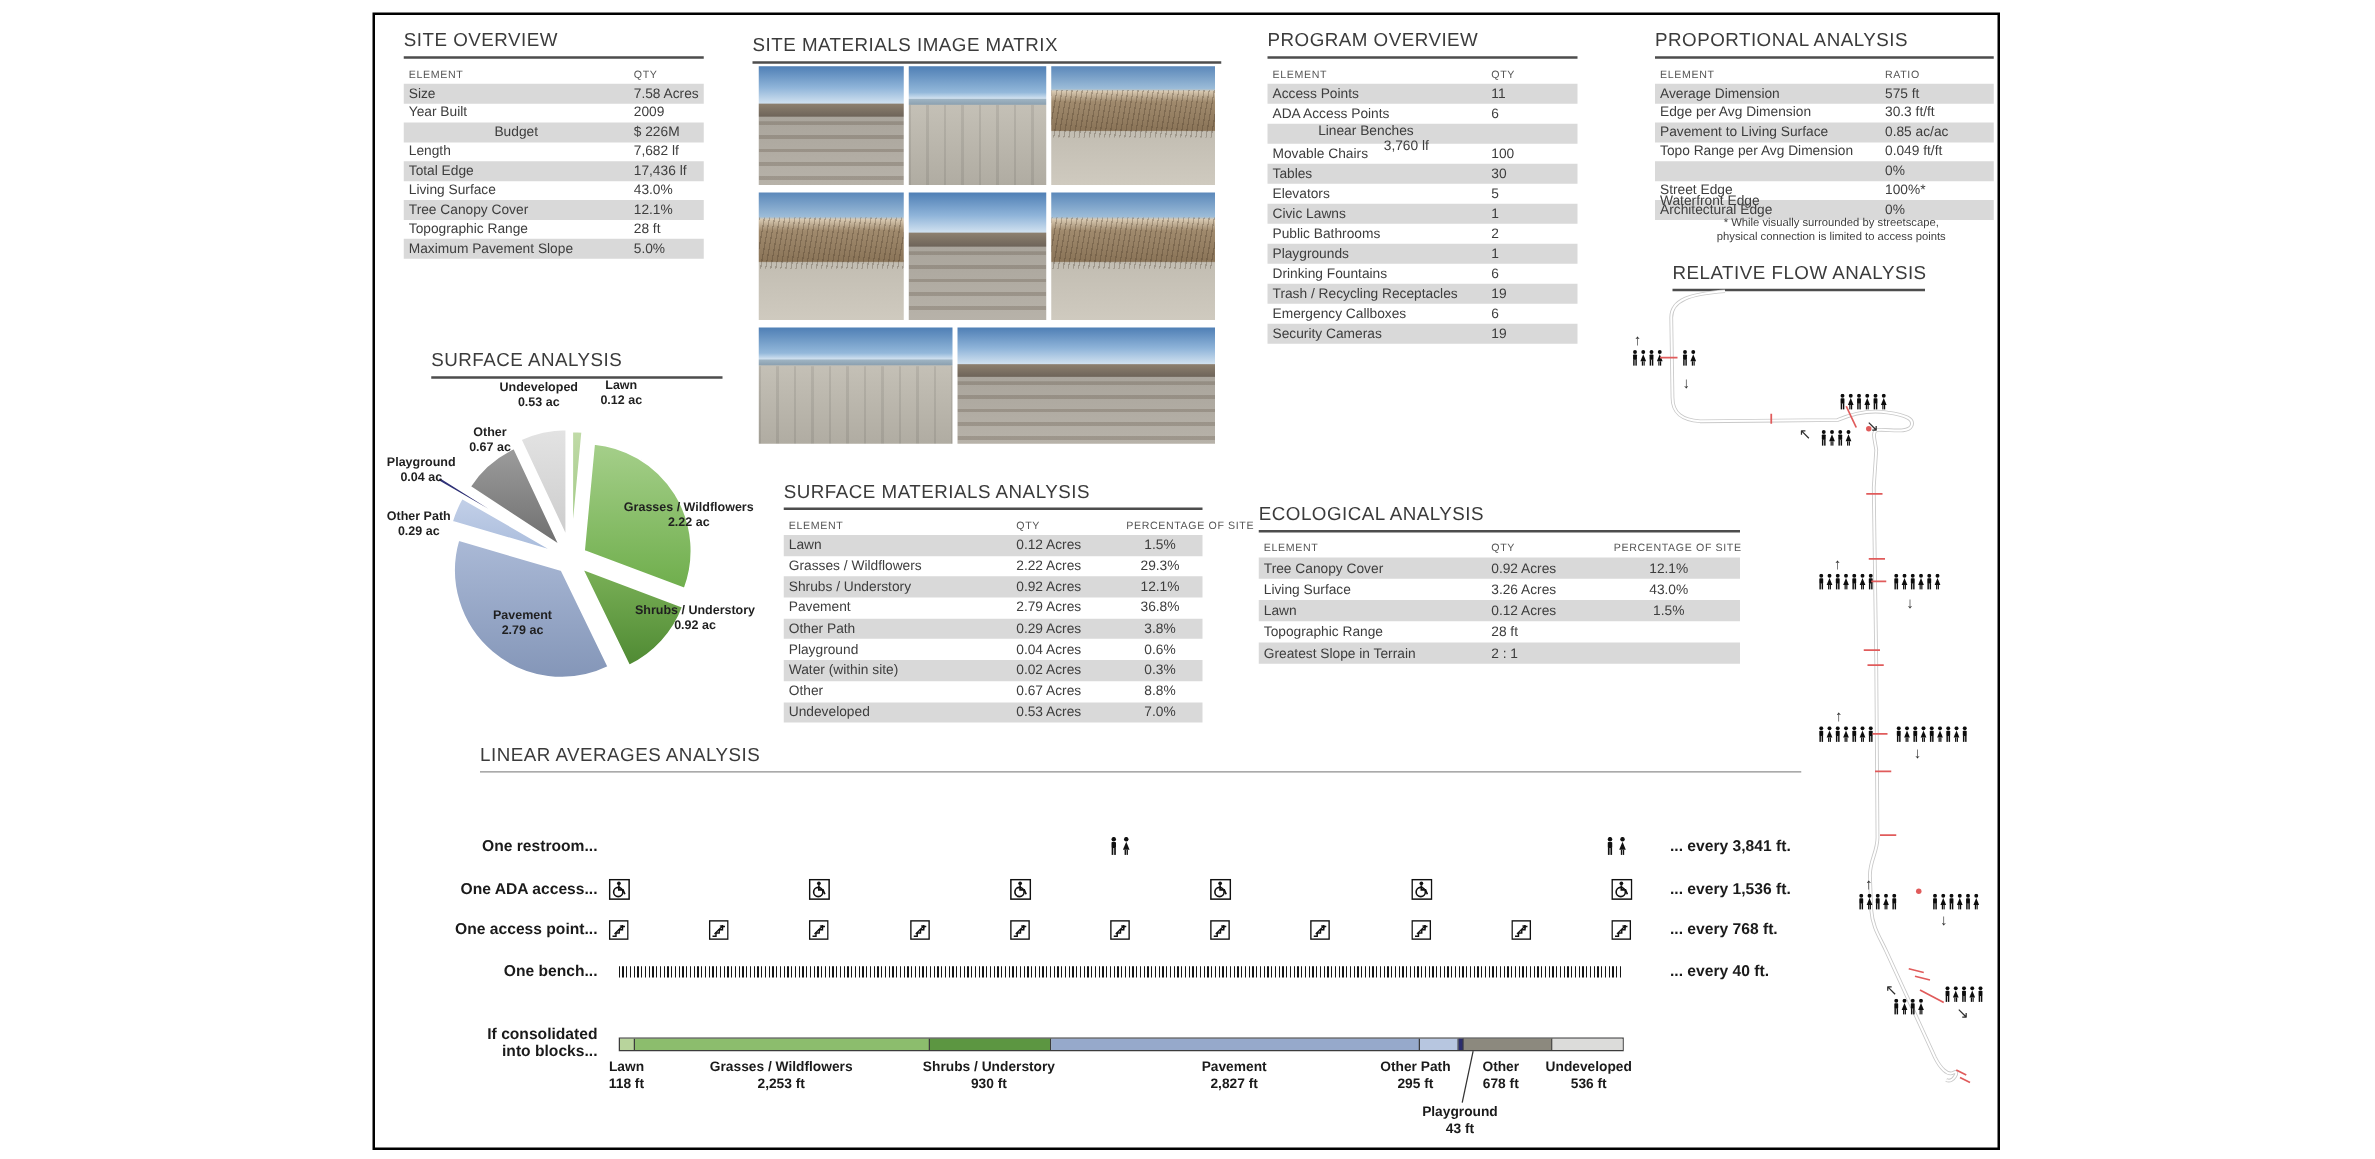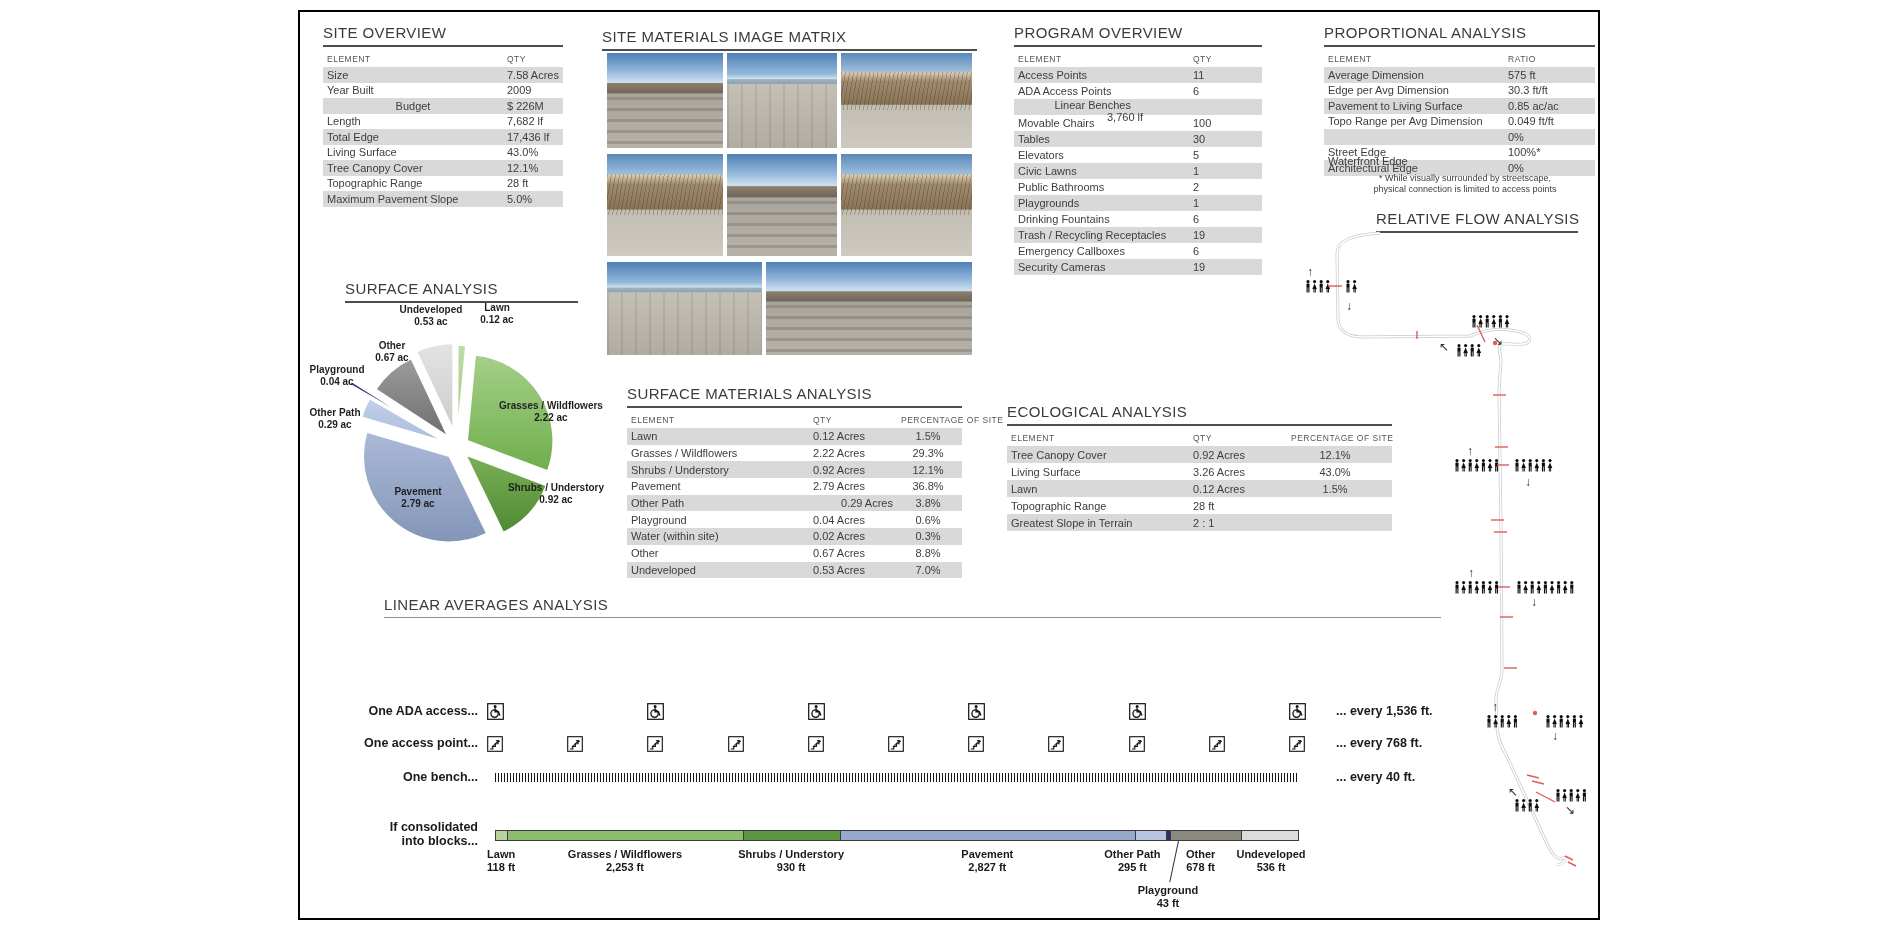--- a/index.html
+++ b/index.html
@@ -218,21 +218,21 @@
         <div class="tr odd" style="height: 15.5px;">
           <span class="cell" style="width: 180px; text-align: left;">Architectural Edge</span>
           <span class="cell" style="width: 88px; text-align: left;">0%</span>
         </div>
       </div>
     <div class="foot" style="left:1040px;top:161px;width:250px">
       <div>* While visually surrounded by streetscape,</div>
       <div>physical connection is limited to access points</div>
     </div>
 
-    <div style="left:1076px;top:198px;width:202px">
+    <div style="left:1038px;top:198px;width:202px">
       <div class="ttl">RELATIVE FLOW ANALYSIS</div>
       <div class="rule"></div>
     </div>
     <svg id="flow" class="abs" style="left:992px;top:218px" width="306" height="660" viewBox="0 0 306 660">
       <path d="M88,3 C60,5 45,10 45,24 L46,88 C46,101 54,106 68,107 L178,106 C192,100 206,98 218,100 C232,102 240,105 237,111 C234,117 218,113 210,114 C205,115 208,122 209,130 L207,160 L209,300 L210,440 C210,452 203,460 204,472 L205,498 C206,512 212,520 217,531 L256,616 C260,624 266,631 271,628 C276,625 271,637 265,634" fill="none" stroke="#c9c9c9" stroke-width="3"></path>
       <path d="M88,3 C60,5 45,10 45,24 L46,88 C46,101 54,106 68,107 L178,106 C192,100 206,98 218,100 C232,102 240,105 237,111 C234,117 218,113 210,114 C205,115 208,122 209,130 L207,160 L209,300 L210,440 C210,452 203,460 204,472 L205,498 C206,512 212,520 217,531 L256,616 C260,624 266,631 271,628 C276,625 271,637 265,634" fill="none" stroke="#ffffff" stroke-width="1.6"></path>
       <g id="flow-items">
           <g fill="#0d0d0d">
             <use href="#pm" xlink:href="#pm" x="13" y="50" width="6" height="13"></use>
             <use href="#pf" xlink:href="#pf" x="19.6" y="50" width="6" height="13"></use>
@@ -440,21 +440,21 @@
           <span class="cell" style="width: 88px; text-align: left;">0.92 Acres</span>
           <span class="cell" style="width: 62px; text-align: center;">12.1%</span>
         </div>
         <div class="tr" style="height: 16.7px;">
           <span class="cell" style="width: 182px; text-align: left;">Pavement</span>
           <span class="cell" style="width: 88px; text-align: left;">2.79 Acres</span>
           <span class="cell" style="width: 62px; text-align: center;">36.8%</span>
         </div>
         <div class="tr odd" style="height: 16.7px;">
           <span class="cell" style="width: 182px; text-align: left;">Other Path</span>
-          <span class="cell" style="width: 88px; text-align: right;">0.29 Acres</span>
+          <span class="cell" style="width: 88px; text-align: left;">0.29 Acres</span>
           <span class="cell" style="width: 62px; text-align: center;">3.8%</span>
         </div>
         <div class="tr" style="height: 16.7px;">
           <span class="cell" style="width: 182px; text-align: left;">Playground</span>
           <span class="cell" style="width: 88px; text-align: left;">0.04 Acres</span>
           <span class="cell" style="width: 62px; text-align: center;">0.6%</span>
         </div>
         <div class="tr odd" style="height: 16.7px;">
           <span class="cell" style="width: 182px; text-align: left;">Water (within site)</span>
           <span class="cell" style="width: 88px; text-align: left;">0.02 Acres</span>
@@ -504,20 +504,34 @@
           <span class="cell" style="width: 98px; text-align: left;">2 : 1</span>
           <span class="cell" style="width: 96px; text-align: center;"></span>
         </div>
       </div>
 
     <div style="left:84px;top:584px;width:1057px">
       <div class="ttl">LINEAR AVERAGES ANALYSIS</div>
       <div class="rule thin"></div>
     </div>
     <div id="linear" style="left:0;top:0;width:100%;height:100%;pointer-events:none">
+        <div class="lin-row" style="top: 656px;">
+          <div class="lin-label">One restroom...</div>
+          <div class="lin-zone">
+            <div class="li-wrap" style="left: 391px; top: 1px;"><svg width="21" height="16" viewBox="0 0 21 16" fill="#111">
+                <use href="#pm" x="1" y="0.5" width="8" height="15"></use>
+                <use href="#pf" x="11" y="0.5" width="8" height="15"></use>
+              </svg></div>
+            <div class="li-wrap" style="left: 788px; top: 1px;"><svg width="21" height="16" viewBox="0 0 21 16" fill="#111">
+                <use href="#pm" x="1" y="0.5" width="8" height="15"></use>
+                <use href="#pf" x="11" y="0.5" width="8" height="15"></use>
+              </svg></div>
+          </div>
+          <div class="lin-right">... every 3,841 ft.</div>
+        </div>
         <div class="lin-row" style="top: 690px;">
           <div class="lin-label">One ADA access...</div>
           <div class="lin-zone">
             <div class="li-wrap" style="left: -8px; top: 1px;"><svg width="17" height="17" viewBox="0 0 17 17">
                 <rect x="0.7" y="0.7" width="15.6" height="15.6" fill="#fff" stroke="#111" stroke-width="1.2"></rect>
                 <circle cx="7.6" cy="10.6" r="3.7" fill="none" stroke="#111" stroke-width="1.3"></circle>
                 <circle cx="8.1" cy="3.6" r="1.5" fill="#111"></circle>
                 <path d="M8.1,5.2 V8.8 H11.4 L12.9,12.4" fill="none" stroke="#111" stroke-width="1.4"></path>
               </svg></div>
             <div class="li-wrap" style="left: 152.4px; top: 1px;"><svg width="17" height="17" viewBox="0 0 17 17">

